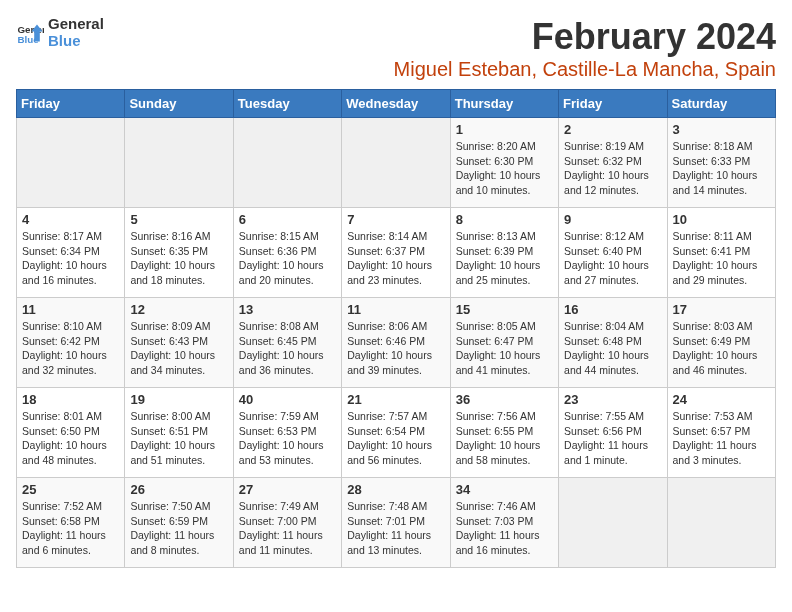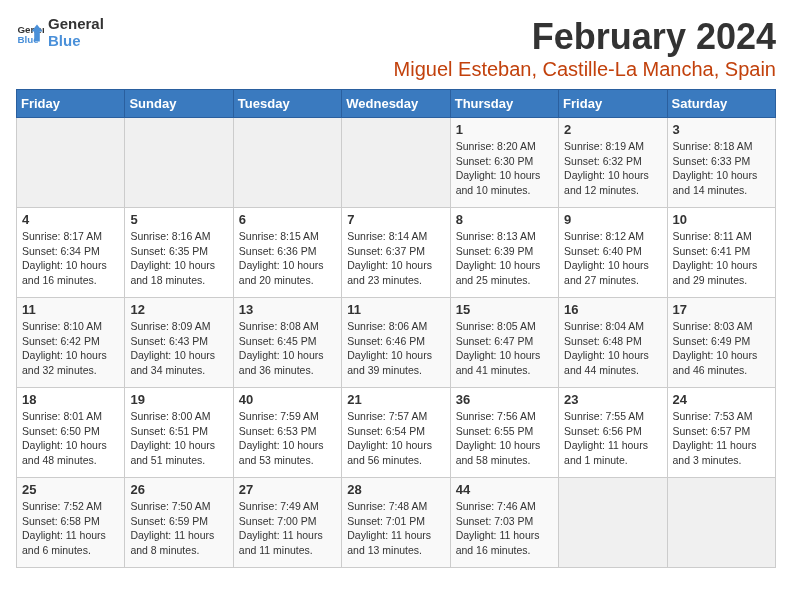--- a/index.html
+++ b/index.html
@@ -234,20 +234,20 @@
         </td>
         <td>
           <span class="day-num">27</span>
           <div class="day-info">Sunrise: 7:49 AM<br>Sunset: 7:00 PM<br>Daylight: 11 hours<br>and 11 minutes.</div>
         </td>
         <td>
           <span class="day-num">28</span>
           <div class="day-info">Sunrise: 7:48 AM<br>Sunset: 7:01 PM<br>Daylight: 11 hours<br>and 13 minutes.</div>
         </td>
         <td>
-          <span class="day-num">44</span>
+          <span class="day-num">34</span>
           <div class="day-info">Sunrise: 7:46 AM<br>Sunset: 7:03 PM<br>Daylight: 11 hours<br>and 16 minutes.</div>
         </td>
         <td class="empty-cell"></td>
         <td class="empty-cell"></td>
       </tr>
     </tbody>
 </table>
 
 </body></html>

